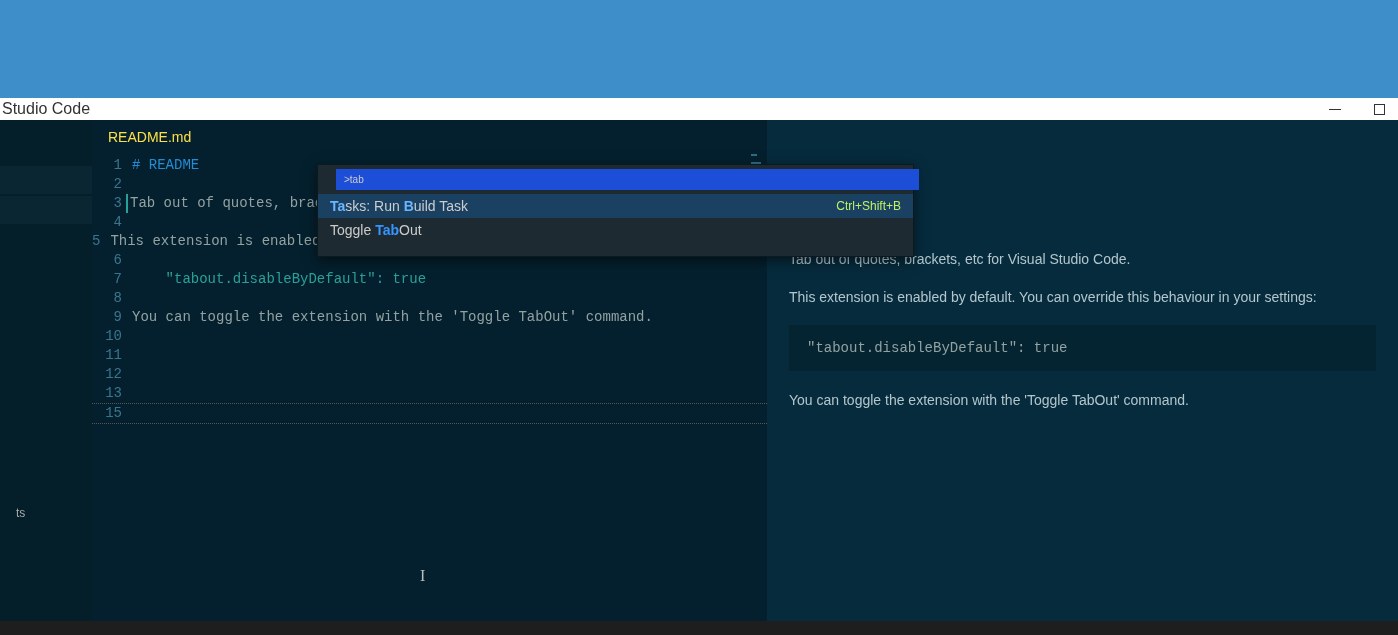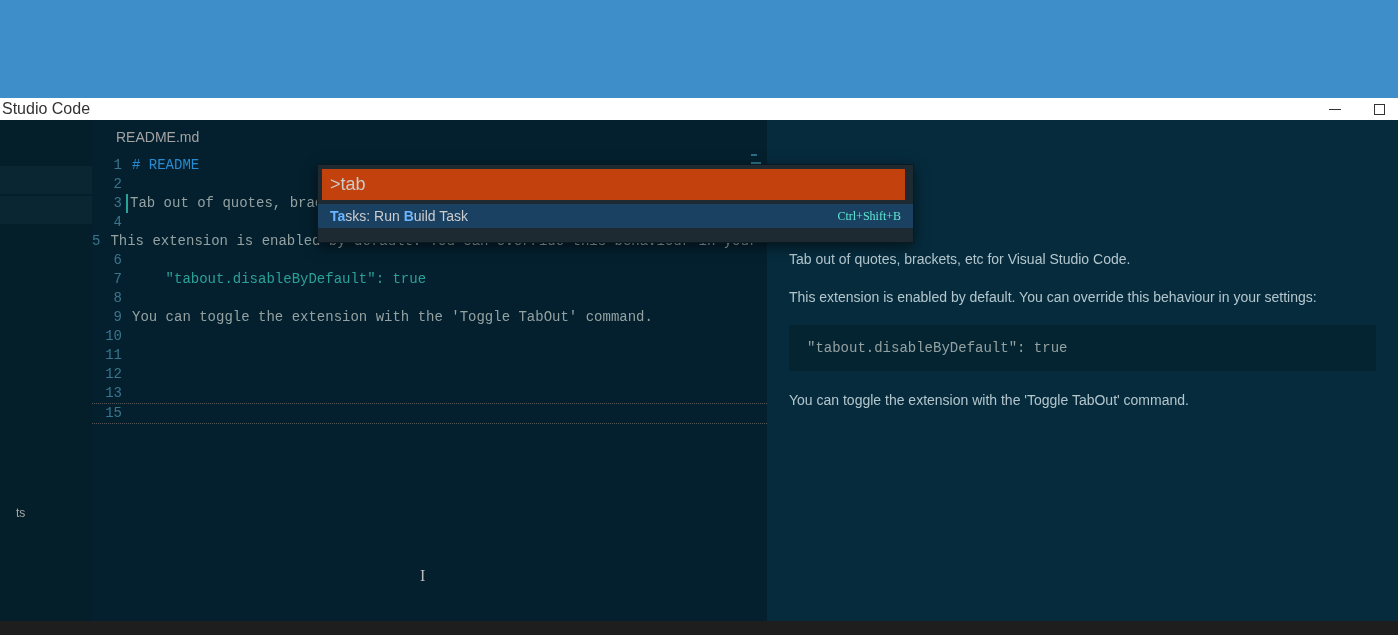--- a/index.html
+++ b/index.html
@@ -92,24 +92,23 @@
       position: relative;
     }
     .tab-bar {
       height: 34px;
       background: #04202e;
       display: flex;
       align-items: center;
       padding-left: 14px;
     }
     .tab {
-      color: #a3a3a3;
+      color: #fde047;
       font-size: 14px;
       padding: 6px 2px;
-      margin-left: 8px;
     }
     .code-area {
       padding-top: 2px;
       font-family: Consolas, 'Courier New', monospace;
       font-size: 14px;
       line-height: 19px;
       position: relative;
     }
     .line {
       display: flex;
@@ -168,28 +167,28 @@
       position: absolute;
       top: 164px;
       left: 317px;
       width: 597px;
       background: #1e2a32;
       border: 1px solid #0e1820;
       box-shadow: 0 4px 12px rgba(0,0,0,0.5);
       z-index: 100;
     }
     .command-input {
-      background: #c2410c;
+      background: #1d4ed8;
       color: #ccc;
       border: none;
       outline: none;
       width: calc(100% - 12px);
-      margin: 4px 4px;
+      margin: 4px 18px;
       padding: 5px 8px;
-      font-size: 18px;
+      font-size: 10px;
       font-family: inherit;
     }
     .command-list {
       padding-bottom: 14px;
     }
     .command-item {
       display: flex;
       justify-content: space-between;
       align-items: center;
       padding: 4px 12px;
@@ -202,22 +201,21 @@
     }
     .command-item .highlight {
       color: #3794ff;
       font-weight: 600;
     }
     .command-item.selected .highlight {
       color: #6cb6ff;
     }
     .keybinding {
       font-size: 12px;
-      color: #5eead4;
-      font-family: Liberation Serif, serif;
+      color: #bef264;
     }
     .minimap {
       position: absolute;
       right: 0;
       top: 34px;
       width: 18px;
       height: 280px;
     }
     .minimap-line {
       height: 2px;
@@ -343,16 +341,20 @@
   </div>
 </div>
 
 <div class="command-palette">
   <input class="command-input" value="&gt;tab" style="">
   <div class="command-list" id="command-list">
       <div class="command-item selected">
         <span><span class="highlight">Ta</span>sks: Run <span class="highlight">B</span>uild Task</span>
         <span class="keybinding">Ctrl+Shift+B</span>
       </div>
+      <div class="command-item">
+        <span>Toggle <span class="highlight">Tab</span>Out</span>
+        <span class="keybinding"></span>
+      </div>
     </div>
 </div>
 
 <div class="text-cursor">I</div>
 
 </body></html>

